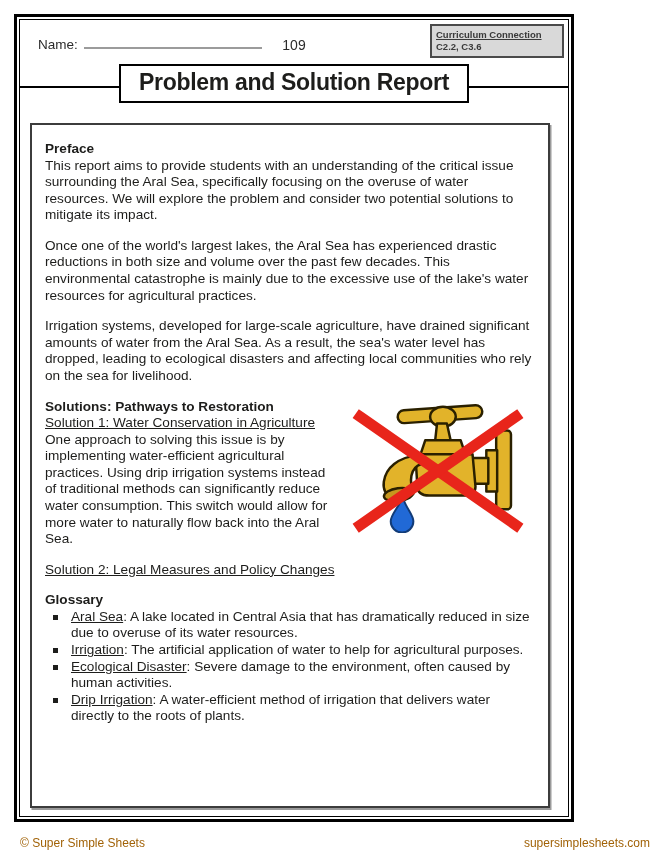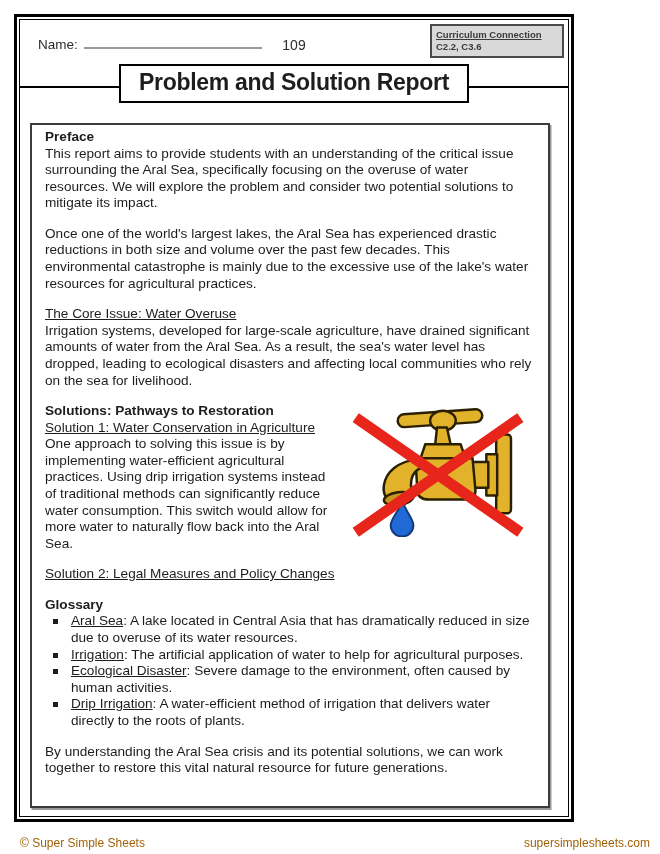--- a/index.html
+++ b/index.html
@@ -58,21 +58,21 @@
     padding:3px 18px 5px 18px;
     font-size:23px; font-weight:bold; letter-spacing:-0.3px;
   }
 
   
   .report-box {
     position:absolute; left:10px; right:18px; top:103px; bottom:8px;
     border:2px solid #3c3c3c;
     box-shadow:1.5px 2px 0 #9a9a9a;
     background:#fff;
-    padding:4px 13px 6px 13px;
+    padding:16px 13px 6px 13px;
     font-size:13.6px; line-height:1.22;
     overflow:hidden;
   }
   .section { margin:0 0 14px 0; }
   .section:last-child { margin-bottom:0; }
   .h-bold { font-weight:bold; margin:0; }
   .h-under { font-weight:normal; text-decoration:underline; margin:0; }
   p.body-text { margin:0; }
 
   
@@ -124,21 +124,20 @@
       <div class="section">
         <p class="h-bold">Preface</p>
         <p class="body-text">This report aims to provide students with an understanding of the critical issue surrounding the Aral Sea, specifically focusing on the overuse of water resources. We will explore the problem and consider two potential solutions to mitigate its impact.</p>
       </div>
 
       <div class="section">
         <p class="body-text">Once one of the world's largest lakes, the Aral Sea has experienced drastic reductions in both size and volume over the past few decades. This environmental catastrophe is mainly due to the excessive use of the lake's water resources for agricultural practices.</p>
       </div>
 
       <div class="section">
-        <p class="h-under">The Core Issue: Water Overuse</p>
         <p class="body-text">Irrigation systems, developed for large-scale agriculture, have drained significant amounts of water from the Aral Sea. As a result, the sea's water level has dropped, leading to ecological disasters and affecting local communities who rely on the sea for livelihood.</p>
       </div>
 
       <div class="section">
         <div class="figure">
           <svg viewBox="0 0 190 140" xmlns="http://www.w3.org/2000/svg">
             <g stroke="#2a2000" stroke-width="2.5" stroke-linejoin="round" fill="#E2B32A">
 
               <rect x="152" y="36" width="15" height="80" rx="4"></rect>
 
@@ -189,23 +188,20 @@
         <div class="glossary-item">
           <span class="bullet"></span>
           <span class="term">Ecological Disaster</span><span>: Severe damage to the environment, often caused by human activities.</span>
         </div>
         <div class="glossary-item">
           <span class="bullet"></span>
           <span class="term">Drip Irrigation</span><span>: A water-efficient method of irrigation that delivers water directly to the roots of plants.</span>
         </div>
       </div>
 
-      <div class="section">
-        <p class="body-text">By understanding the Aral Sea crisis and its potential solutions, we can work together to restore this vital natural resource for future generations.</p>
-      </div>
 
     </div>
   </div>
 </div>
 
 <div class="footer">
   <span>© Super Simple Sheets</span>
   <span>supersimplesheets.com</span>
 </div>
 

